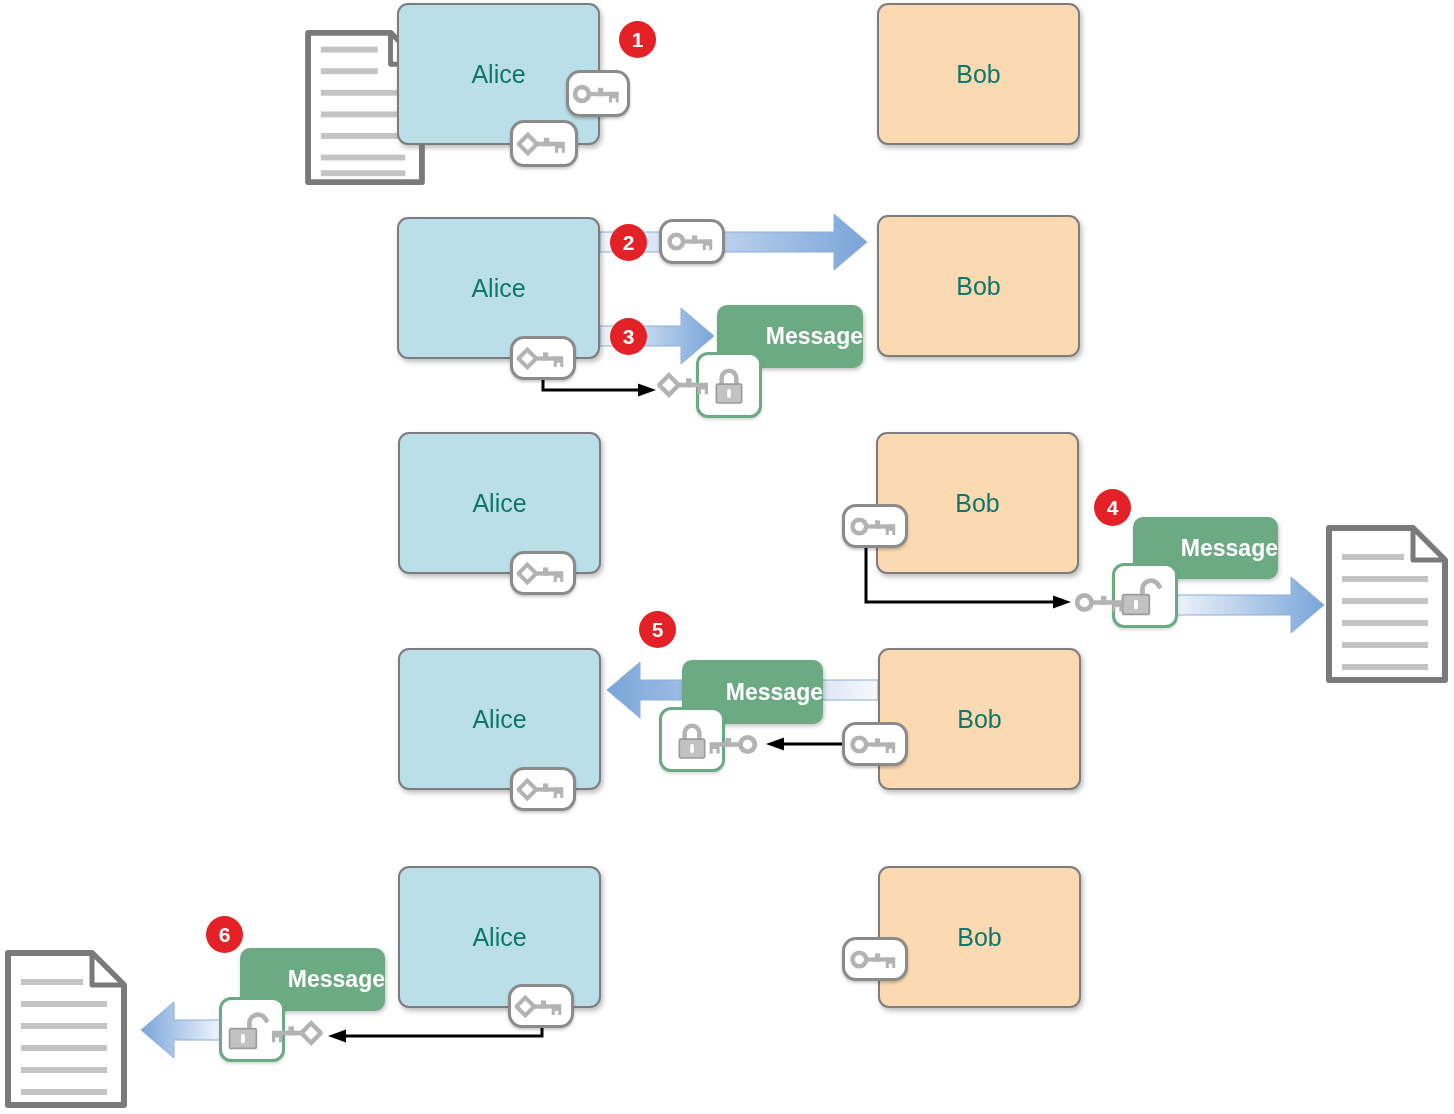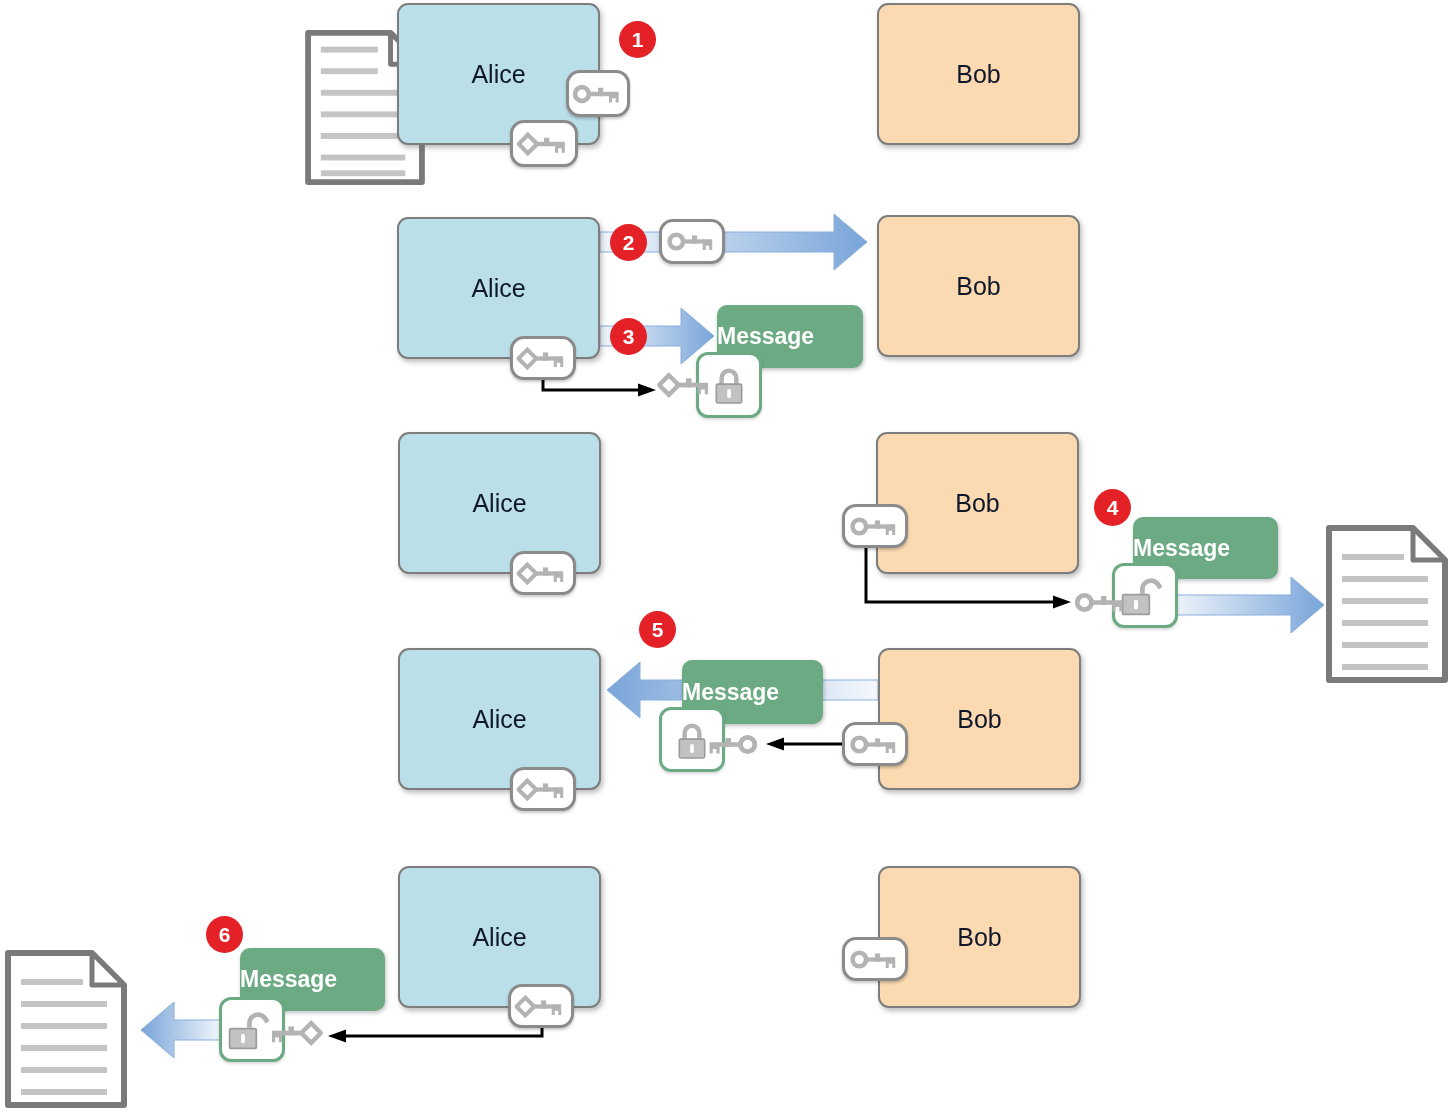--- a/index.html
+++ b/index.html
@@ -1,25 +1,25 @@
 <!DOCTYPE html>
 <html><head>
 <meta charset="utf-8">
 <style>
   html,body{margin:0;padding:0;background:#fff;font-family:"Liberation Sans",sans-serif;}
   .canvas{position:relative;width:1454px;height:1114px;background:#fff;overflow:hidden;}
   .entity{position:absolute;width:203px;height:142px;border:2.5px solid #7d7d7d;border-radius:11px;
-    display:flex;align-items:center;justify-content:center;font-size:25px;color:#0f172a;
+    display:flex;align-items:center;justify-content:center;font-size:25px;color:#0f766e;
     box-shadow:2px 3px 5px rgba(110,110,110,.45);z-index:2;box-sizing:border-box;}
   .alice{background:#bbdfe9;}
   .bob{background:#fbd9b1;text-align:center;}
   .badge{position:absolute;width:37px;height:37px;border-radius:50%;background:#e32127;color:#fff;
     font-weight:bold;font-size:21px;display:flex;align-items:center;justify-content:center;z-index:6;}
   .message{position:absolute;background:#6baa83;border-radius:10px;color:#fff;font-weight:bold;font-size:23px;
-    display:flex;align-items:center;justify-content:flex-start;box-shadow:1px 2px 4px rgba(0,0,0,.25);z-index:3;box-sizing:border-box;}
+    display:flex;align-items:center;justify-content:flex-end;box-shadow:1px 2px 4px rgba(0,0,0,.25);z-index:3;box-sizing:border-box;}
   .keybox{position:absolute;background:#fff;border:3.5px solid #8b8b8b;border-radius:14px;
     display:flex;align-items:center;justify-content:center;box-shadow:0 2px 3px rgba(0,0,0,.22);z-index:4;box-sizing:border-box;}
   .lockbox{position:absolute;background:#fff;border:3px solid #6baa83;border-radius:12px;
     display:flex;align-items:center;justify-content:center;box-shadow:0 2px 3px rgba(0,0,0,.15);z-index:3;box-sizing:border-box;}
   .freekey{position:absolute;z-index:4;}
   .arrow{position:absolute;z-index:1;}
   .blk{position:absolute;z-index:2;}
   .doc{position:absolute;z-index:1;}
   .mirror{transform:scaleX(-1);}
 </style>

